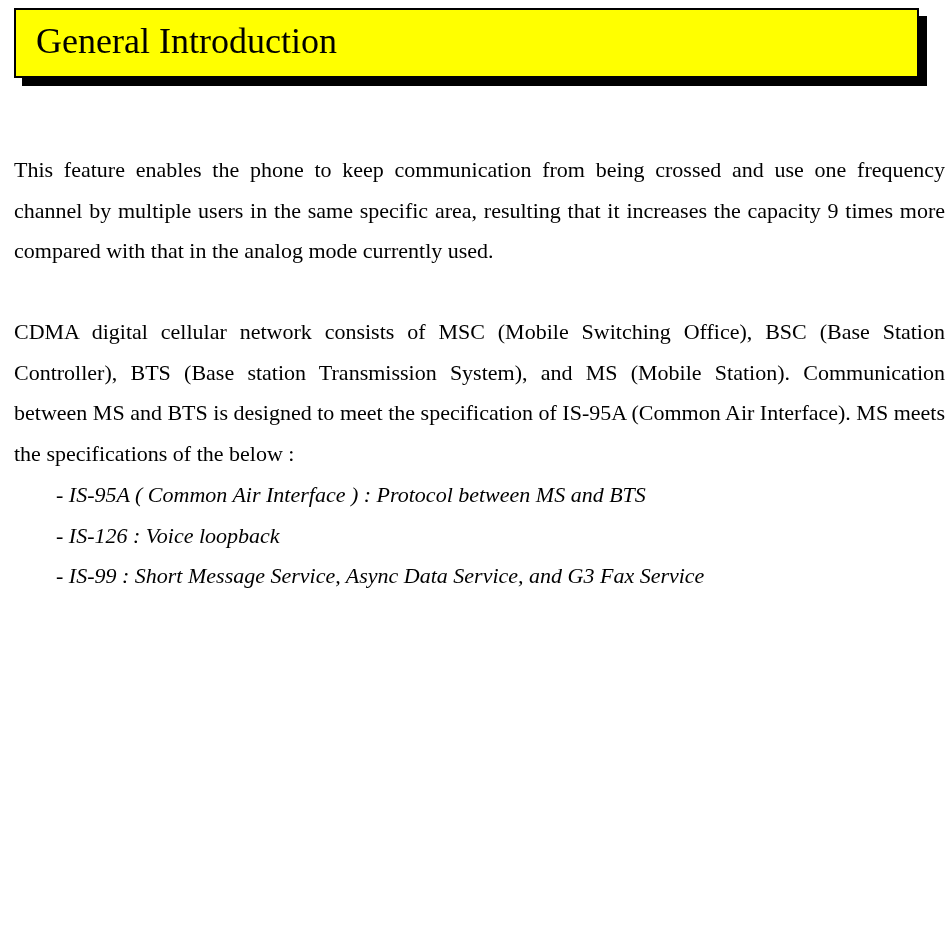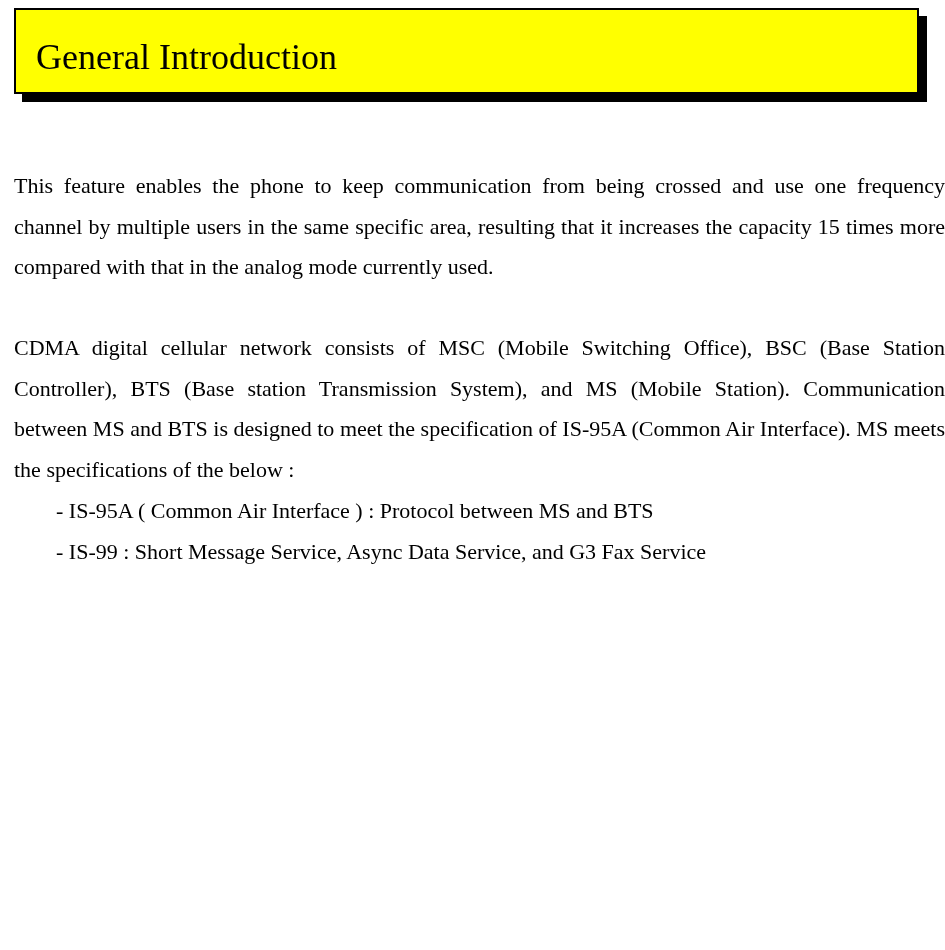--- a/index.html
+++ b/index.html
@@ -27,21 +27,21 @@
       top: 8px;
       left: 8px;
       width: 100%;
       height: 100%;
       background: #000000;
     }
     .header-content {
       position: relative;
       background: #ffff00;
       border: 2px solid #000000;
-      padding: 26px 20px 14px 20px;
+      padding: 10px 20px 14px 20px;
     }
     .header-title {
       font-size: 36px;
       font-weight: normal;
       color: #000000;
     }
     .body-text {
       margin-top: 72px;
       padding-left: 14px;
       padding-right: 0px;
@@ -51,35 +51,37 @@
     .para {
       text-align: justify;
       margin-bottom: 40px;
     }
     .spec-list {
       margin-left: 42px;
       margin-top: 0;
     }
     .spec-item {
       line-height: 1.85;
+      font-style: italic;
     }
   </style>
 </head>
 <body>
 
 <div class="header-box">
   <div class="header-shadow"></div>
   <div class="header-content">
     <div class="header-title">General Introduction</div>
   </div>
 </div>
 
 <div class="body-text">
-  <p class="para">This feature enables the phone to keep communication from being crossed and use one frequency channel by multiple users in the same specific area, resulting that it increases the capacity 15 times more compared with that in the analog mode currently used.</p>
+  <p class="para">This feature enables the phone to keep communication from being crossed and use one frequency channel by multiple users in the same specific area, resulting that it increases the capacity 9 times more compared with that in the analog mode currently used.</p>
   <div class="para" style="margin-bottom:0;">
     <span>CDMA digital cellular network consists of MSC (Mobile Switching Office), BSC (Base Station Controller), BTS (Base station Transmission System), and MS (Mobile Station). Communication between MS and BTS is designed to meet the specification of IS-95A (Common Air Interface). MS meets the specifications of the below :</span>
     <div class="spec-list">
       <div class="spec-item">- IS-95A ( Common Air Interface ) : Protocol between MS and BTS</div>
+      <div class="spec-item">- IS-126 : Voice loopback</div>
       <div class="spec-item">- IS-99 : Short Message Service, Async Data Service, and G3 Fax Service</div>
     </div>
   </div>
 
 </div>
 
 </body></html>

